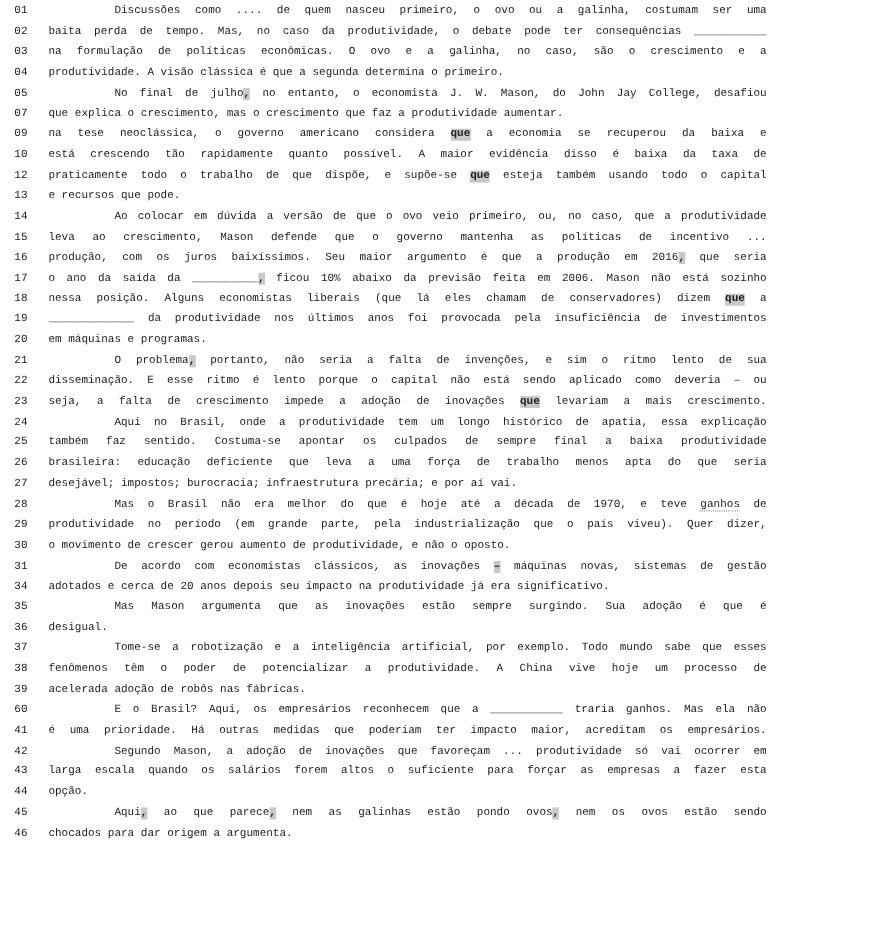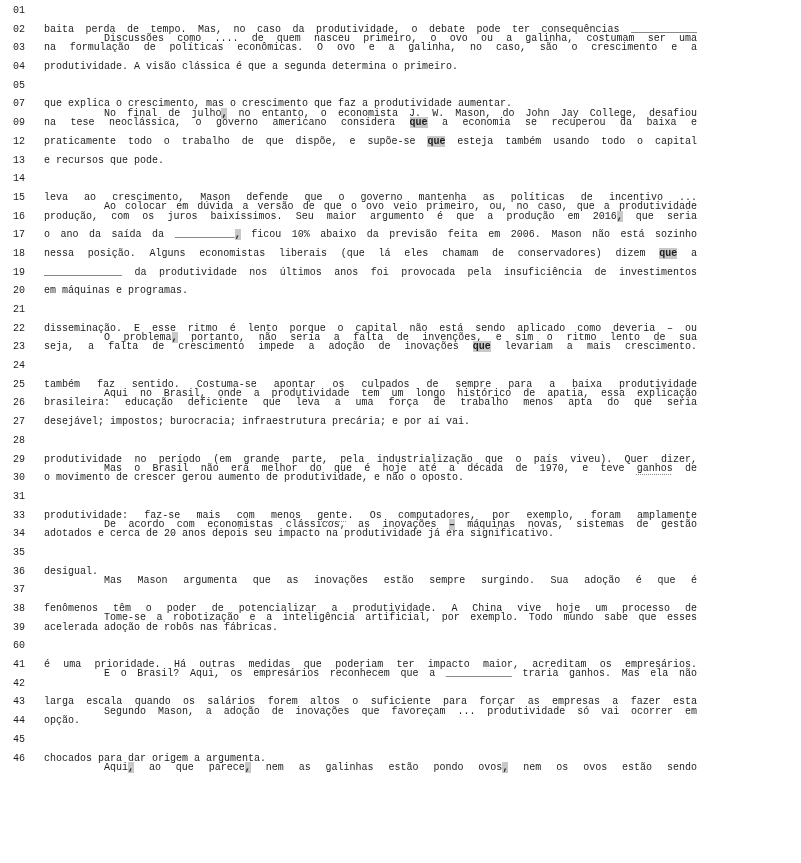--- a/index.html
+++ b/index.html
@@ -35,21 +35,20 @@
     white-space: normal;
     overflow: hidden;
     height: 18.7px;
   }
   .txt.stretch {
     text-align: justify;
     text-align-last: justify;
   }
   .txt.indent {
     text-indent: 60px;
-    margin-top: 28px;
   }
   .hl {
     background: #c8c8c8;
     font-weight: bold;
   }
   .sq {
     text-decoration: underline dotted #8a8a8a 1px;
     text-underline-offset: 3px;
   }
 </style>
@@ -79,20 +78,24 @@
     </div>
     <div class="line">
       <span class="num">07</span>
       <div class="txt"><span>que explica o crescimento, mas o crescimento que faz a produtividade aumentar.</span></div>
     </div>
     <div class="line">
       <span class="num">09</span>
       <div class="txt stretch"><span>na tese neoclássica, o governo americano considera </span><span class="hl">que</span><span> a economia se recuperou da baixa e</span></div>
     </div>
     <div class="line">
+      <span class="num">10</span>
+      <div class="txt stretch"><span>está crescendo tão rapidamente quanto possível. A maior evidência disso é baixa da taxa de</span></div>
+    </div>
+    <div class="line">
       <span class="num">12</span>
       <div class="txt stretch"><span>praticamente todo o trabalho de que dispõe, e supõe-se </span><span class="hl">que</span><span> esteja também usando todo o capital</span></div>
     </div>
     <div class="line">
       <span class="num">13</span>
       <div class="txt"><span>e recursos que pode.</span></div>
     </div>
     <div class="line">
       <span class="num">14</span>
       <div class="txt indent stretch"><span>Ao colocar em dúvida a versão de que o ovo veio primeiro, ou, no caso, que a produtividade</span></div>
@@ -132,21 +135,21 @@
     <div class="line">
       <span class="num">23</span>
       <div class="txt stretch"><span>seja, a falta de crescimento impede a adoção de inovações </span><span class="hl">que</span><span> levariam a mais crescimento.</span></div>
     </div>
     <div class="line">
       <span class="num">24</span>
       <div class="txt indent stretch"><span>Aqui no Brasil, onde a produtividade tem um longo histórico de apatia, essa explicação</span></div>
     </div>
     <div class="line">
       <span class="num">25</span>
-      <div class="txt stretch"><span>também faz sentido. Costuma-se apontar os culpados de sempre para a baixa produtividade</span></div>
+      <div class="txt stretch"><span>também faz sentido. Costuma-se apontar os culpados de sempre final a baixa produtividade</span></div>
     </div>
     <div class="line">
       <span class="num">26</span>
       <div class="txt stretch"><span>brasileira: educação deficiente que leva a uma força de trabalho menos apta do que seria</span></div>
     </div>
     <div class="line">
       <span class="num">27</span>
       <div class="txt"><span>desejável; impostos; burocracia; infraestrutura precária; e por aí vai.</span></div>
     </div>
     <div class="line">
@@ -157,24 +160,20 @@
       <span class="num">29</span>
       <div class="txt stretch"><span>produtividade no período (em grande parte, pela industrialização que o país viveu). Quer dizer,</span></div>
     </div>
     <div class="line">
       <span class="num">30</span>
       <div class="txt"><span>o movimento de crescer gerou aumento de produtividade, e não o oposto.</span></div>
     </div>
     <div class="line">
       <span class="num">31</span>
       <div class="txt indent stretch"><span>De acordo com economistas clássicos, as inovações </span><span class="hl">–</span><span> máquinas novas, sistemas de gestão</span></div>
-    </div>
-    <div class="line">
-      <span class="num">33</span>
-      <div class="txt stretch"><span>produtividade: faz-se mais com menos </span><span class="sq">gente</span><span>. Os computadores, por exemplo, foram amplamente</span></div>
     </div>
     <div class="line">
       <span class="num">34</span>
       <div class="txt"><span>adotados e cerca de 20 anos depois seu impacto na produtividade já era significativo.</span></div>
     </div>
     <div class="line">
       <span class="num">35</span>
       <div class="txt indent stretch"><span>Mas Mason argumenta que as inovações estão sempre surgindo. Sua adoção é que é</span></div>
     </div>
     <div class="line">

